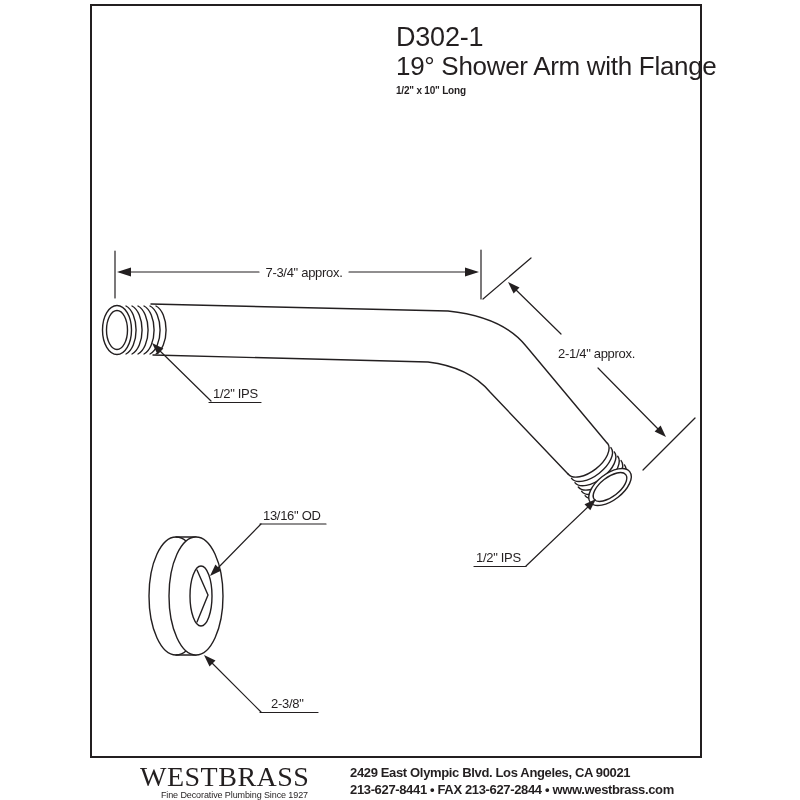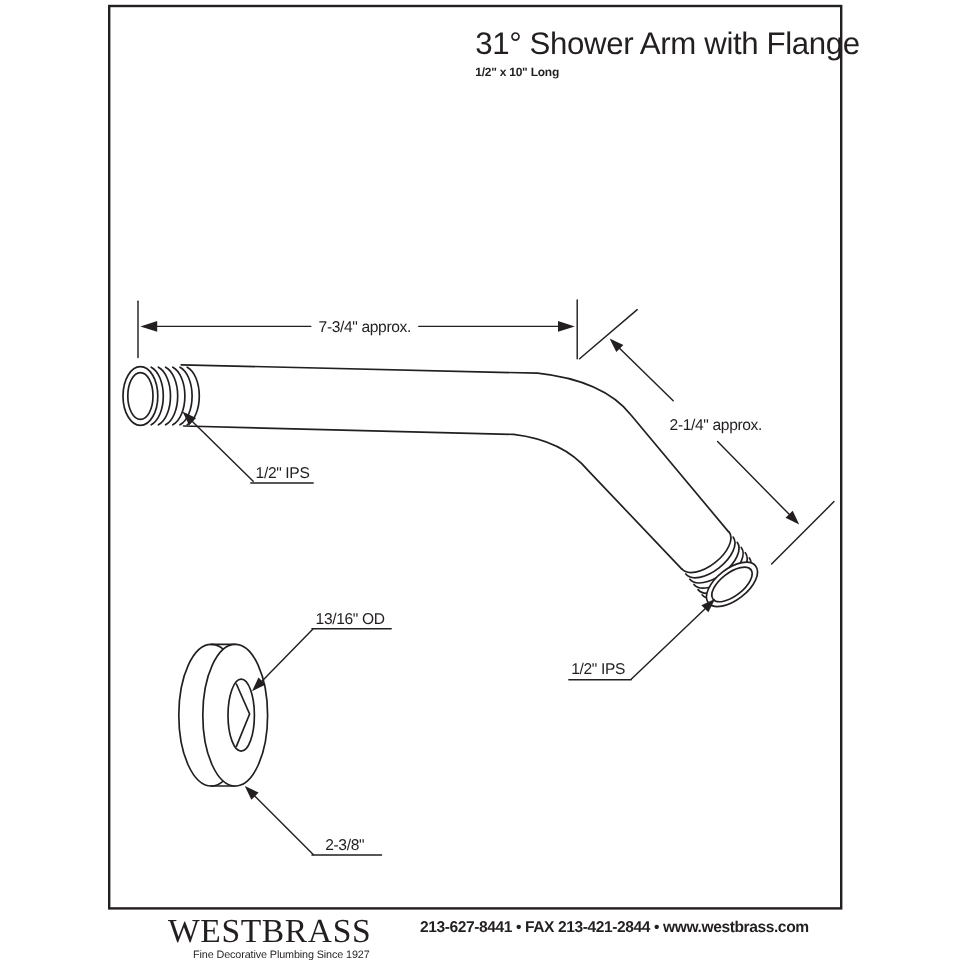--- a/index.html
+++ b/index.html
@@ -22,21 +22,22 @@
                 white-space:nowrap;}
   .address-block{position:absolute;left:350px;top:6px;font-size:13px;font-weight:bold;
                  letter-spacing:-0.35px;line-height:17px;white-space:nowrap;}
 </style>
 </head>
 <body>
 
 <div class="border-box"></div>
 
 <div class="title-block">
-  <div class="title-product">31° Shower Arm with Flange</div>
+  <div class="title-model">D302-1</div>
+  <div class="title-product">19° Shower Arm with Flange</div>
   <div class="title-size">1/2" x 10" Long</div>
 </div>
 
 <svg class="drawing" width="800" height="800" viewBox="0 0 800 800" stroke="#231f20" fill="none" stroke-linecap="round">
 
   <g stroke-width="1.2">
     <line x1="115" y1="251" x2="115" y2="298"></line>
     <line x1="481" y1="250" x2="481" y2="299"></line>
     <line x1="120" y1="272" x2="259" y2="272"></line>
     <line x1="349" y1="272" x2="476" y2="272"></line>
@@ -121,15 +122,16 @@
     <text x="271" y="708" stroke="none" fill="#231f20">2-3/8"</text>
   </g>
 </svg>
 
 <div class="footer">
   <div class="logo-block">
     <div class="logo-text">WESTBRASS</div>
     <div class="logo-tagline">Fine Decorative Plumbing Since 1927</div>
   </div>
   <div class="address-block">
-    <div>213-627-8441 • FAX 213-421-2844 • www.westbrass.com</div>
+    <div>2429 East Olympic Blvd. Los Angeles, CA  90021</div>
+    <div>213-627-8441 • FAX 213-627-2844 • www.westbrass.com</div>
   </div>
 </div>
 
 </body></html>

